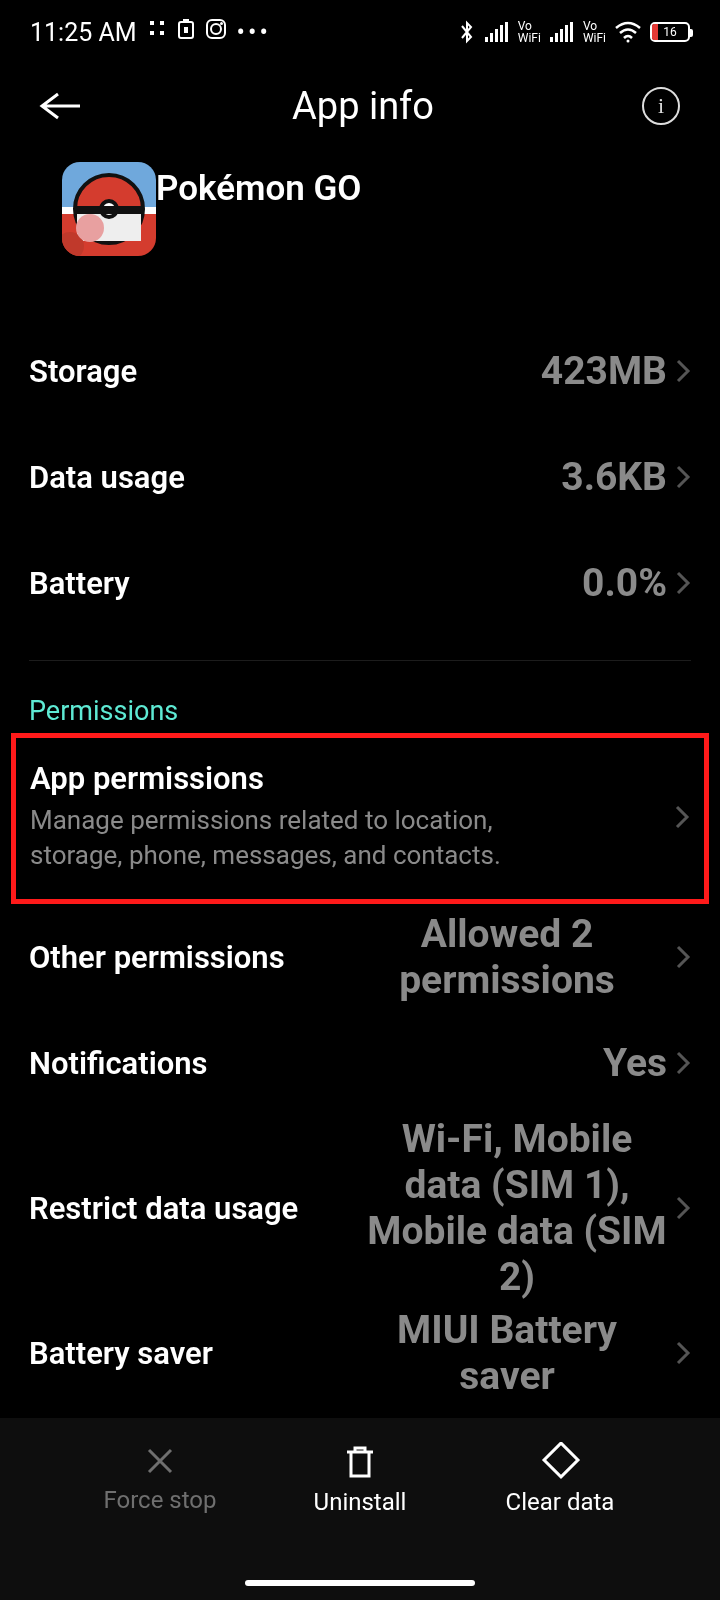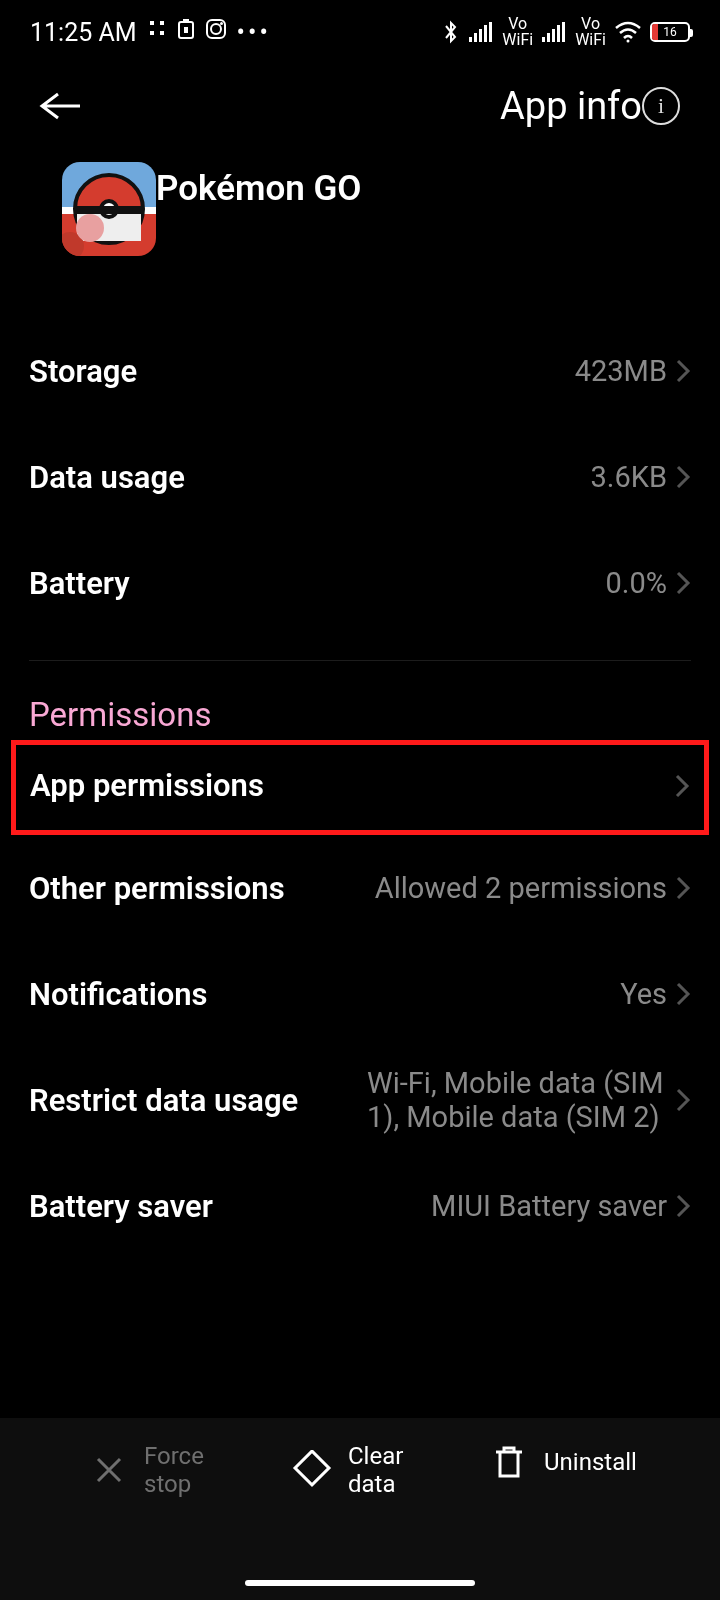--- a/index.html
+++ b/index.html
@@ -9,55 +9,55 @@
       position: relative; overflow: hidden;
     }
     
     .status-bar { display:flex; justify-content:space-between; align-items:center; height:64px; padding:0 30px; font-size:25px; }
     .status-left { display:flex; align-items:flex-start; gap:10px; }
     .status-right { display:flex; align-items:center; gap:8px; }
     .battery { border:2px solid #fff; border-radius:5px; width:40px; height:20px; position:relative; display:flex; align-items:center;}
     .battery::after{content:"";position:absolute;right:-5px;top:5px;width:3px;height:8px;background:#fff;border-radius:0 2px 2px 0;}
     .battery-fill{width:18%;height:100%;background:#e53935;border-radius:2px 0 0 2px;}
     .battery-num{position:absolute;width:100%;text-align:center;font-size:12px;left:0;}
-    .vowifi{font-size:16px;line-height:1;text-align:center;}
+    .vowifi{font-size:12px;line-height:1;}
     
     .titlebar { display:flex; align-items:center; justify-content:space-between; padding:20px 40px 20px 36px;}
-    .title { font-size:38px; font-weight:400; flex:1; text-align:right; }
+    .title { font-size:38px; font-weight:400; flex:1; text-align:center; }
     .circ-i{border:2px solid #ddd;border-radius:50%;width:38px;height:38px;display:flex;align-items:center;justify-content:center;font-size:22px;font-family:serif;color:#ddd;}
     
     .app-head { display:flex; padding:14px 50px 26px 62px; align-items:flex-start;}
     .app-icon { width:94px; height:94px; border-radius:18px; background:linear-gradient(#6fa8dc 0%,#6fa8dc 48%,#fff 48%,#fff 55%,#d43c2e 55%,#d43c2e 100%); position:relative; overflow:hidden;}
     .pokeball{position:absolute;left:50%;top:50%;transform:translate(-50%,-50%);width:72px;height:72px;border-radius:50%;background:#d43c2e;border:4px solid #111;}
     .pokeball::before{content:"";position:absolute;left:0;right:0;bottom:0;height:50%;background:#eee;}
     .pokeball::after{content:"";position:absolute;left:0;right:0;top:46%;height:8px;background:#111;}
     .pokeball-center{position:absolute;left:50%;top:50%;transform:translate(-50%,-50%);width:20px;height:20px;background:#fff;border:4px solid #111;border-radius:50%;}
     .flower{position:absolute;width:28px;height:28px;border-radius:50%;}
     .flower.red{background:#c0392b;left:-6px;bottom:-4px;}
     .flower.pink{background:#e8a0a0;left:14px;bottom:14px;}
     .app-name { font-size:35px; font-weight:650; padding-top:6px;}
     .app-ver { font-size:28px; color:#8a8a8a; margin-top:8px;}
     
     .list { padding:0 29px; }
     .row { display:flex; align-items:center; justify-content:space-between; min-height:106px; gap:18px;}
     .row .label { font-size:31px; font-weight:650; }
-    .row .value { font-size:29px; color:#8a8a8a; text-align:left; max-width:320px;}
+    .row .value { font-size:39px; color:#8a8a8a; text-align:center; max-width:320px;font-weight:bold;}
     .chev { color:#555; margin-left:8px; flex:0 0 auto;}
     .right { display:flex; align-items:center;}
     .divider{height:1px;background:#1c1c1c;margin:24px 0 34px;}
-    .section-title{font-size:33px;color:#f9a8d4;padding-bottom:6px;}
+    .section-title{font-size:27px;color:#5eead4;padding-bottom:6px;}
     .sub { font-size:26px; color:#8a8a8a; margin-top:6px; line-height:1.35; max-width:540px;}
     .row.withsub{flex-direction:row;align-items:center;}
     .row.withsub .textcol{display:flex;flex-direction:column;}
     .toggle{width:92px;height:48px;border-radius:30px;background:#3a3a3a;position:relative;}
     .toggle .knob{width:34px;height:34px;border-radius:50%;background:#fff;position:absolute;left:7px;top:7px;}
     .highlight{border:5px solid #ff1a1a;margin:0 -18px;padding:22px 14px 26px;}
     
     .bottombar{position:absolute;left:0;right:0;bottom:0;height:182px;background:#0e0e0e;display:flex;justify-content:center;align-items:flex-start;padding-top:24px;gap:60px;}
-    .bot-item{display:flex;flex-direction:row;align-items:center;gap:16px;color:#fff;width:140px;}
+    .bot-item{display:flex;flex-direction:column;align-items:center;gap:6px;color:#fff;width:140px;}
     .bot-item.disabled{color:#6f6f6f;}
     .bot-item span{font-size:24px;}
     .navline{position:absolute;bottom:14px;left:50%;transform:translateX(-50%);width:230px;height:6px;background:#fff;border-radius:4px;}
     svg{display:block;}
   </style>
 </head>
 <body>
 
 <div class="status-bar">
   <div class="status-left">
@@ -192,20 +192,21 @@
 
   <div class="divider"></div>
 
   <div class="section-title">Permissions</div>
 
 
   <div class="highlight">
     <div class="row withsub" style="min-height:auto;">
       <div class="textcol">
         <span class="label">App permissions</span>
+        <span class="sub">Manage permissions related to location, storage, phone, messages, and contacts.</span>
       </div>
       <span class="chev">
           <svg width="16" height="28" viewBox="0 0 16 28" stroke="#555" stroke-width="3" fill="none">
             <path d="M3 4 L13 14 L3 24"></path>
           </svg>
         </span>
     </div>
   </div>
 
   <div class="row">
@@ -259,33 +260,33 @@
 </div>
 
 <div class="bottombar">
   <div class="bot-item disabled">
     <span>
       <svg width="38" height="38" viewBox="0 0 38 38" stroke="#6f6f6f" stroke-width="3" fill="none">
           <path d="M8 8 L30 30 M30 8 L8 30"></path>
         </svg>
     </span>
     <span>Force stop</span>
-  </div>
-  <div class="bot-item">
-    <span>
-      <svg width="42" height="40" viewBox="0 0 42 40" stroke="#fff" stroke-width="3" fill="none">
-          <rect x="10" y="6" width="24" height="24" transform="rotate(45 22 18)"></rect>
-        </svg>
-    </span>
-    <span>Clear data</span>
   </div>
   <div class="bot-item">
     <span>
       <svg width="38" height="40" viewBox="0 0 38 40" stroke="#fff" stroke-width="3" fill="none">
           <path d="M6 10 H32"></path>
           <path d="M10 10 V34 H28 V10"></path>
           <path d="M14 10 V6 H24 V10"></path>
         </svg>
     </span>
     <span>Uninstall</span>
   </div>
+  <div class="bot-item">
+    <span>
+      <svg width="42" height="40" viewBox="0 0 42 40" stroke="#fff" stroke-width="3" fill="none">
+          <rect x="10" y="6" width="24" height="24" transform="rotate(45 22 18)"></rect>
+        </svg>
+    </span>
+    <span>Clear data</span>
+  </div>
   <div class="navline"></div>
 </div>
 
 </body></html>

